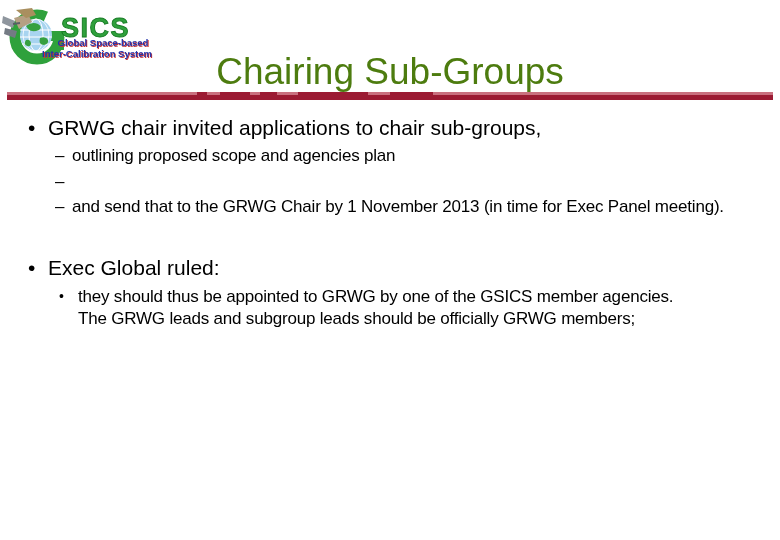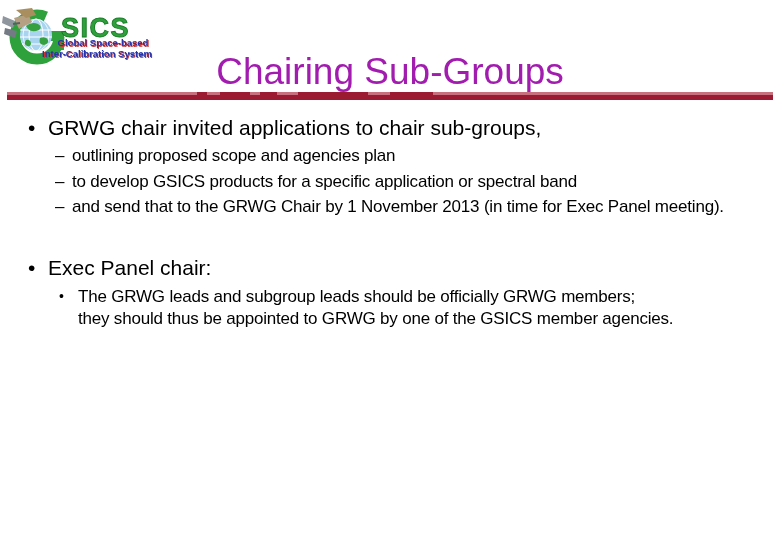--- a/index.html
+++ b/index.html
@@ -14,21 +14,21 @@
   .slide { position:absolute; inset:0; }
 
   
   .logo { position:absolute; left:2px; top:4px; width:162px; height:62px; }
 
   
   .title {
     position:absolute; left:0; top:52px; width:780px;
     text-align:center;
     font-size:37px; line-height:40px;
-    color:#a21caf;
+    color:#4d7c0f;
     letter-spacing:0px;
     white-space:nowrap;
   }
 
   
   .divider { position:absolute; left:7px; top:92px; width:766px; height:8px; }
   .divider .light { position:absolute; left:0; right:0; top:0; height:3px; background:#c9707f; }
   .divider .seg   { position:absolute; top:0; height:3px; background:#9b1b33; }
   .divider .main  { position:absolute; left:0; right:0; top:3px; height:5px; background:#9b1b33; }
 
@@ -115,34 +115,33 @@
     <span>GRWG chair invited applications to chair sub-groups,</span>
   </div>
 
   <div class="sub-l2">
     <div class="row">
       <span class="marker">–</span>
       <span>outlining proposed scope and agencies plan</span>
     </div>
     <div class="row">
       <span class="marker">–</span>
-      <span>to develop GSICS products for a specific application or spectral band</span>
     </div>
     <div class="row">
       <span class="marker">–</span>
       <span>and send that to the GRWG Chair by 1 November 2013 (in time for Exec Panel meeting).</span>
     </div>
   </div>
 
   <div class="bullet-l1" id="bullet2">
     <span class="marker">•</span>
-    <span>Exec Panel chair:</span>
+    <span>Exec Global ruled:</span>
   </div>
 
   <div class="sub-l3">
     <span class="marker">•</span>
     <span class="lines">
+      <div>they should thus be appointed to GRWG by one of the GSICS member agencies.</div>
       <div>The GRWG leads and subgroup leads should be officially GRWG members;</div>
-      <div>they should thus be appointed to GRWG by one of the GSICS member agencies.</div>
     </span>
   </div>
 
 </div>
 
 </body></html>

